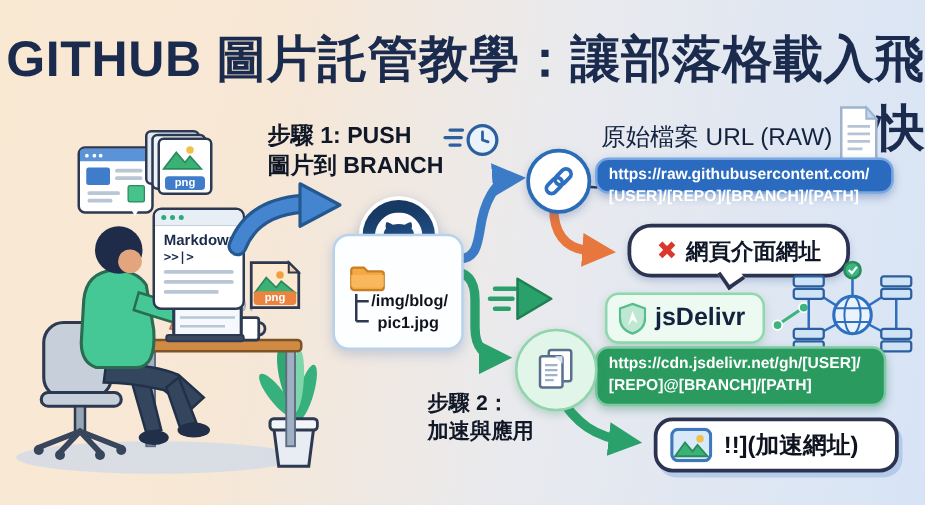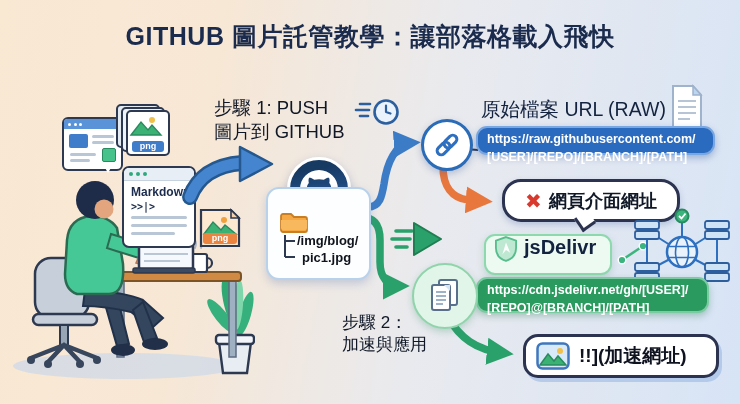--- a/index.html
+++ b/index.html
@@ -1,21 +1,21 @@
 <!DOCTYPE html>
 <html><head>
 <meta charset="utf-8">
 <style>
   html,body{margin:0;padding:0;background:#fff}
   #canvas{position:relative;width:740px;height:404px;overflow:hidden;
     font-family:"Liberation Sans","DejaVu Sans",sans-serif;
     background:linear-gradient(100deg,#f9e9d3 0%,#f7e7d5 28%,#e9eaee 58%,#d7e4f6 100%)}
   .abs{position:absolute}
-  .title{left:0;right:0;top:20px;text-align:center;font-size:25px;font-weight:800;color:#1b2b4d;letter-spacing:.5px}
-  .steplabel{font-weight:400;color:#101827;line-height:1.32}
+  .title{left:0;right:0;top:20px;text-align:right;font-size:40px;font-weight:800;color:#1b2b4d;letter-spacing:.5px}
+  .steplabel{font-weight:700;color:#101827;line-height:1.32}
   #step1{left:214px;top:96px;font-size:18.5px}
   #step2{left:342px;top:312px;font-size:17px}
 
   
   #browser{left:62px;top:117px;width:57px;height:50px;background:#fff;border:2px solid #2c3950;border-radius:6px}
   #browser .bhead{height:10px;background:#5b93d8;border-radius:3px 3px 0 0;display:flex;gap:2.5px;align-items:center;padding-left:4px}
   .wdot{width:3px;height:3px;border-radius:50%;background:#fff}
   #browser .bblue{position:absolute;left:5px;top:15px;width:19px;height:14px;background:#3f7cc9;border-radius:2px}
   #browser .bgreen{position:absolute;right:5px;bottom:7px;width:12px;height:12px;background:#46c28a;border:1.5px solid #2a8a5f;border-radius:2px}
   .bline{position:absolute;height:2.5px;background:#b9c6d6;border-radius:2px}
@@ -46,24 +46,24 @@
   #linkc{left:421px;top:119px;width:46px;height:46px;border-radius:50%;background:#fff;border:3px solid #2b6cb8;box-shadow:0 3px 7px rgba(60,90,150,.3);display:flex;align-items:center;justify-content:center}
 
   
   #rawhead{left:481px;top:96px;font-size:19.5px;font-weight:400;color:#13233f;white-space:nowrap}
   #docicon{left:671px;top:84px;width:32px;height:46px}
   .pill{border-radius:11px;color:#fff;font-weight:700;font-size:12.5px;line-height:1.42;padding:3px 9px;box-sizing:border-box;white-space:nowrap}
   #rawpill{left:476px;top:126px;width:239px;height:29px;background:#2a6bc0;border:2px solid #79a7e2;box-shadow:0 3px 7px rgba(40,80,150,.35)}
   #warn{left:502px;top:179px;width:172px;height:37px;background:#fff;border:3px solid #2b3350;border-radius:19px;display:flex;align-items:center;justify-content:center;gap:7px;font-size:18px;font-weight:800;color:#101827;box-shadow:0 3px 6px rgba(80,110,170,.3)}
   #warn:after{content:'';position:absolute;left:72px;bottom:-10px;width:13px;height:13px;background:#fff;border-right:3px solid #2b3350;border-bottom:3px solid #2b3350;transform:rotate(55deg)}
   .warnx{color:#d9382c;font-size:20px;font-weight:900;line-height:1}
-  #jsd{left:484px;top:234px;width:128px;height:41px;background:#ecfaf1;border:2px solid #8ed8ae;border-radius:11px;display:flex;align-items:flex-start;gap:7px;padding-left:9px;box-sizing:border-box;font-size:20px;font-weight:800;color:#13233f;box-shadow:0 3px 7px rgba(70,150,110,.25)}
+  #jsd{left:484px;top:234px;width:128px;height:41px;background:#ecfaf1;border:2px solid #8ed8ae;border-radius:11px;display:flex;align-items:center;gap:7px;padding-left:9px;box-sizing:border-box;font-size:20px;font-weight:800;color:#13233f;box-shadow:0 3px 7px rgba(70,150,110,.25)}
   #dots{left:616px;top:240px;width:34px;height:26px}
   #cdn{left:627px;top:207px;width:110px;height:84px}
-  #cdnpill{left:476px;top:277px;width:233px;height:36px;background:#2a9a5f;border:2px solid #7bcaa2;box-shadow:0 3px 7px rgba(40,120,80,.35)}
+  #cdnpill{left:476px;top:277px;width:233px;height:48px;background:#2a9a5f;border:2px solid #7bcaa2;box-shadow:0 3px 7px rgba(40,120,80,.35)}
   #docsc{left:412px;top:263px;width:62px;height:62px;border-radius:50%;background:#e2f5e9;border:2px solid #8fd4ab;box-shadow:0 3px 7px rgba(70,150,110,.3);display:flex;align-items:center;justify-content:center}
   #usage{left:523px;top:334px;width:196px;height:44px;background:#fff;border:3px solid #2b3350;border-radius:15px;display:flex;align-items:center;gap:9px;padding:0 10px;box-sizing:border-box;font-size:19px;font-weight:800;color:#0f1320;box-shadow:3px 4px 0 rgba(150,180,225,.55)}
 </style>
 </head>
 <body>
 
 <div id="canvas">
 
   <svg id="scene" class="abs" viewBox="0 0 250 212">
     <ellipse cx="120" cy="188" rx="112" ry="13" fill="#cfd9e8" opacity="0.75"></ellipse>
@@ -200,21 +200,21 @@
           <line x1="392" y1="239" x2="410" y2="239"></line>
           <line x1="396" y1="247" x2="407" y2="247"></line>
       </g>
       <polygon points="414,223 441,239 414,255" fill="#2aa06b" stroke="#1f7e52" stroke-width="2" stroke-linejoin="round"></polygon>
     </g>
   </svg>
 
   <div class="abs title">GITHUB 圖片託管教學：讓部落格載入飛快</div>
   <div id="step1" class="abs steplabel">
     <div>步驟 1: PUSH</div>
-    <div>圖片到 GITHUB</div>
+    <div>圖片到 BRANCH</div>
   </div>
   <div id="step2" class="abs steplabel">
     <div>步驟 2：</div>
     <div>加速與應用</div>
   </div>
 
   <div id="gh" class="abs">
     <svg width="38" height="38" viewBox="0 0 16 16" fill="#fff">
       <path d="M8 0C3.58 0 0 3.58 0 8c0 3.54 2.29 6.53 5.47 7.59.4.07.55-.17.55-.38 0-.19-.01-.82-.01-1.49-2.01.37-2.53-.49-2.69-.94-.09-.23-.48-.94-.82-1.13-.28-.15-.68-.52-.01-.53.63-.01 1.08.58 1.23.82.72 1.21 1.87.87 2.33.66.07-.52.28-.87.51-1.07-1.78-.2-3.64-.89-3.64-3.95 0-.87.31-1.59.82-2.15-.08-.2-.36-1.02.08-2.12 0 0 .67-.21 2.2.82.64-.18 1.32-.27 2-.27s1.36.09 2 .27c1.53-1.04 2.2-.82 2.2-.82.44 1.1.16 1.92.08 2.12.51.56.82 1.27.82 2.15 0 3.07-1.87 3.75-3.65 3.95.29.25.54.73.54 1.48 0 1.07-.01 1.93-.01 2.2 0 .21.15.46.55.38A8.01 8.01 0 0 0 16 8c0-4.42-3.58-8-8-8z"></path>
     </svg>

